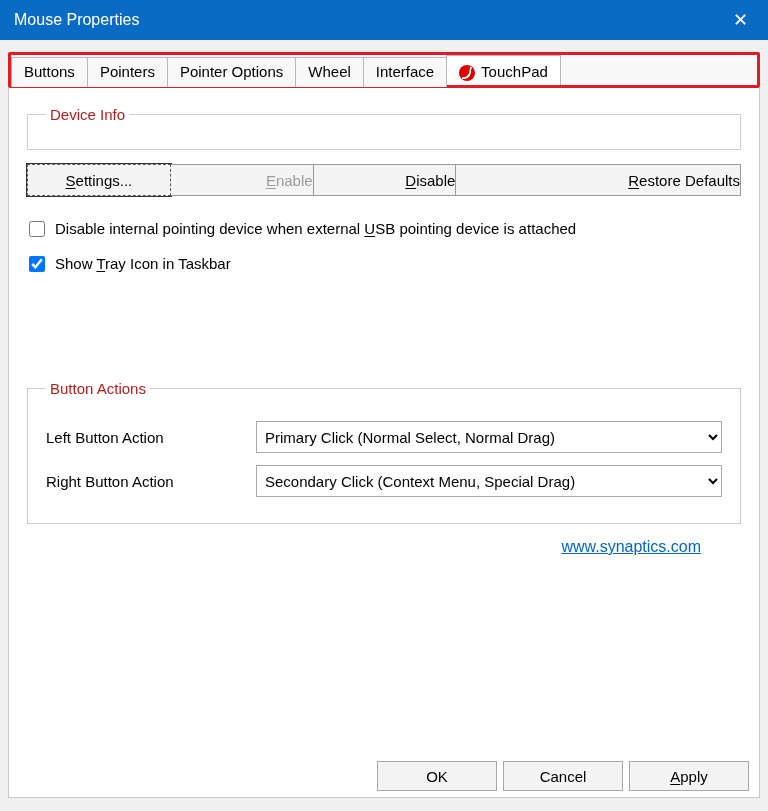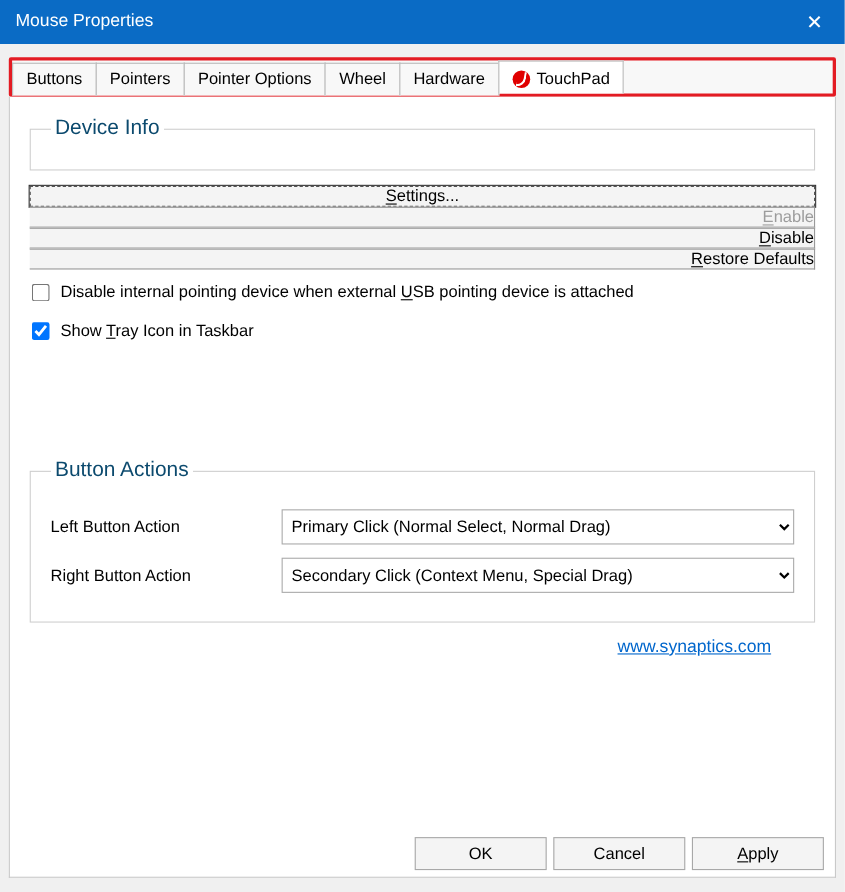--- a/index.html
+++ b/index.html
@@ -77,26 +77,26 @@
       height: 710px;
       padding: 18px;
       position: relative;
     }
     fieldset {
       border: 1px solid #cfcfcf;
       padding: 12px 18px 14px 18px;
       margin-bottom: 14px;
     }
     legend {
-      font-size: 19px;
-      color: #0c4a6e;
+      font-size: 15px;
+      color: #b91c1c;
       padding: 0 4px;
     }
     .info-lines { line-height: 23px; margin-left: 14px;}
-    .btn-row { display: flex; margin-bottom: 12px; flex-direction: column; }
+    .btn-row { display: flex; margin-bottom: 24px; }
     .btn-row button {
       flex: 1 1 0;
       height: 32px;
       border: 1px solid #9a9a9a;
       background: #f4f4f4;
       font-size: 15px;
       cursor: default;
       font-family: inherit;
     }
     .btn-row button + button { border-left: none; text-align: right;}
@@ -132,21 +132,21 @@
 <div class="titlebar">
   <span>Mouse Properties</span>
   <span class="close">✕</span>
 </div>
 
 <div class="tab-strip">
   <div class="tab"><span>Buttons</span></div>
   <div class="tab"><span>Pointers</span></div>
   <div class="tab"><span>Pointer Options</span></div>
   <div class="tab"><span>Wheel</span></div>
-  <div class="tab"><span>Hardware</span></div>
+  <div class="tab"><span>Interface</span></div>
   <div class="tab active">
     <span class="icon"></span>
     <span>TouchPad</span>
   </div>
 </div>
 
 <div class="content-pane">
 
   <fieldset>
     <legend>Device Info</legend>

